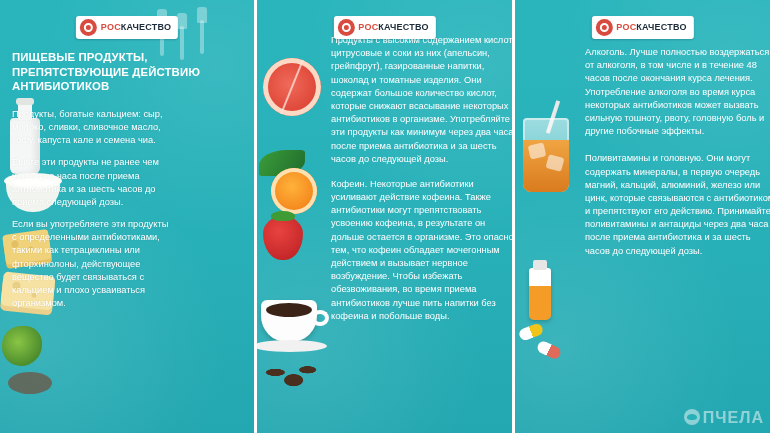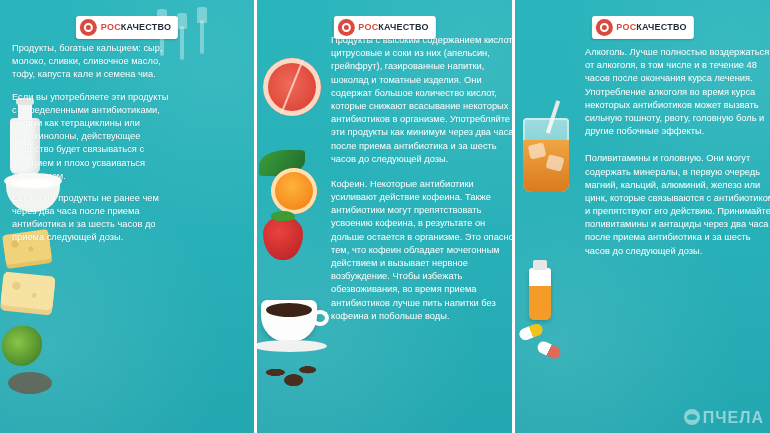--- a/index.html
+++ b/index.html
@@ -470,24 +470,25 @@
     </div>
 
     <div class="logo-wrap">
       <div class="logo">
         <span class="logo-mark"></span>
         <span class="logo-text"><span class="red">РОС</span><span class="dark">КАЧЕСТВО</span></span>
       </div>
     </div>
 
     <div class="content">
+      <div class="headline">ПИЩЕВЫЕ ПРОДУКТЫ, ПРЕПЯТСТВУЮЩИЕ ДЕЙСТВИЮ АНТИБИОТИКОВ</div>
       <div class="p1-text">
         <p class="para"><b class="lead">Продукты, богатые кальцием:</b><span> сыр, молоко, сливки, сливочное масло, тофу, капуста кале и семена чиа.</span></p>
+        <p class="para"><span>Ешьте эти продукты не ранее чем через два часа после приема антибиотика и за шесть часов до приема следующей дозы.</span></p>
         <p class="para"><span>Если вы употребляете эти продукты с определенными антибиотиками, такими как тетрациклины или фторхинолоны, действующее вещество будет связываться с кальцием и плохо усваиваться организмом.</span></p>
-        <p class="para"><span>Ешьте эти продукты не ранее чем через два часа после приема антибиотика и за шесть часов до приема следующей дозы.</span></p>
       </div>
     </div>
   </div>
 
   <div class="panel panel-2">
     <div class="deco" style="left:0;top:0;width:257px;height:433px;">
       <span class="grapefruit"></span>
       <span class="leafy"></span>
       <span class="orange"></span>
       <span class="strawberry"></span>

